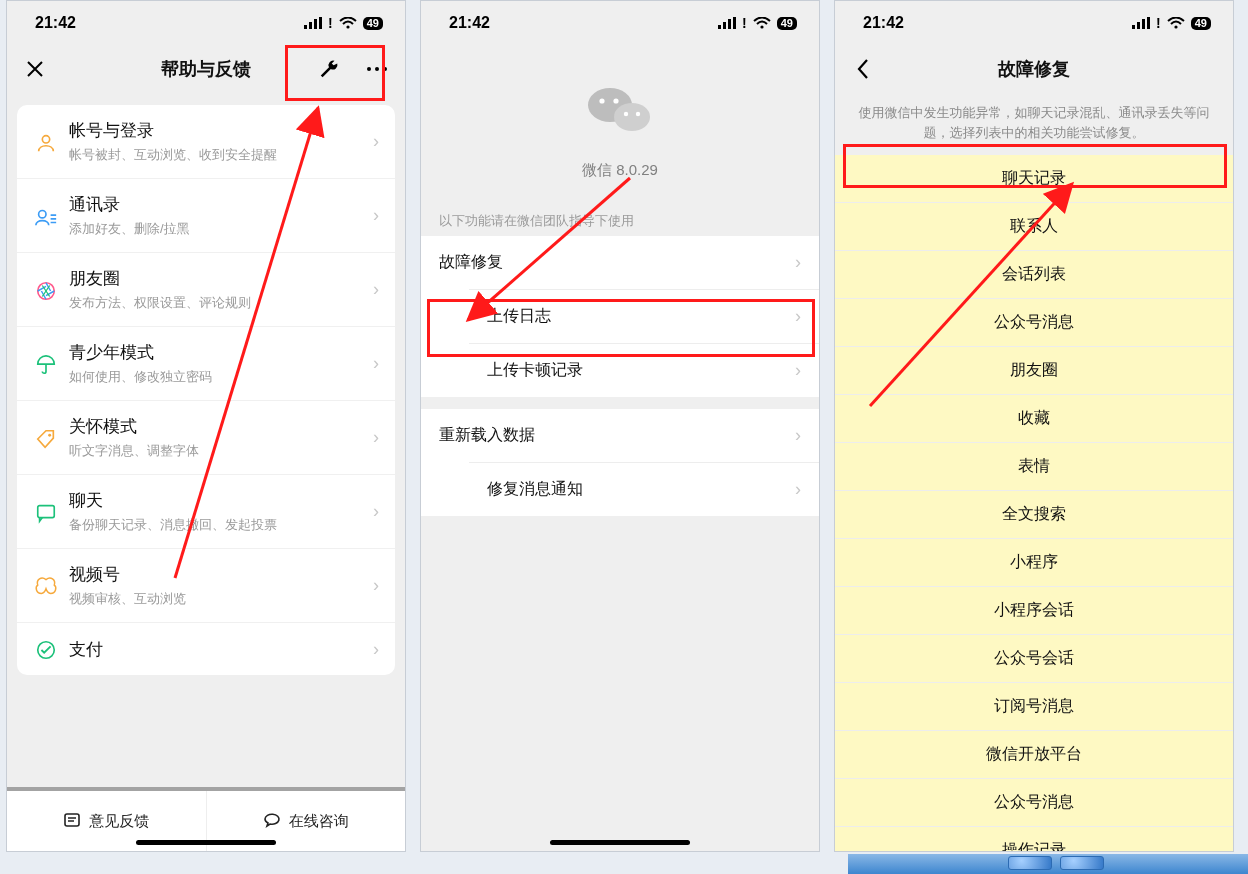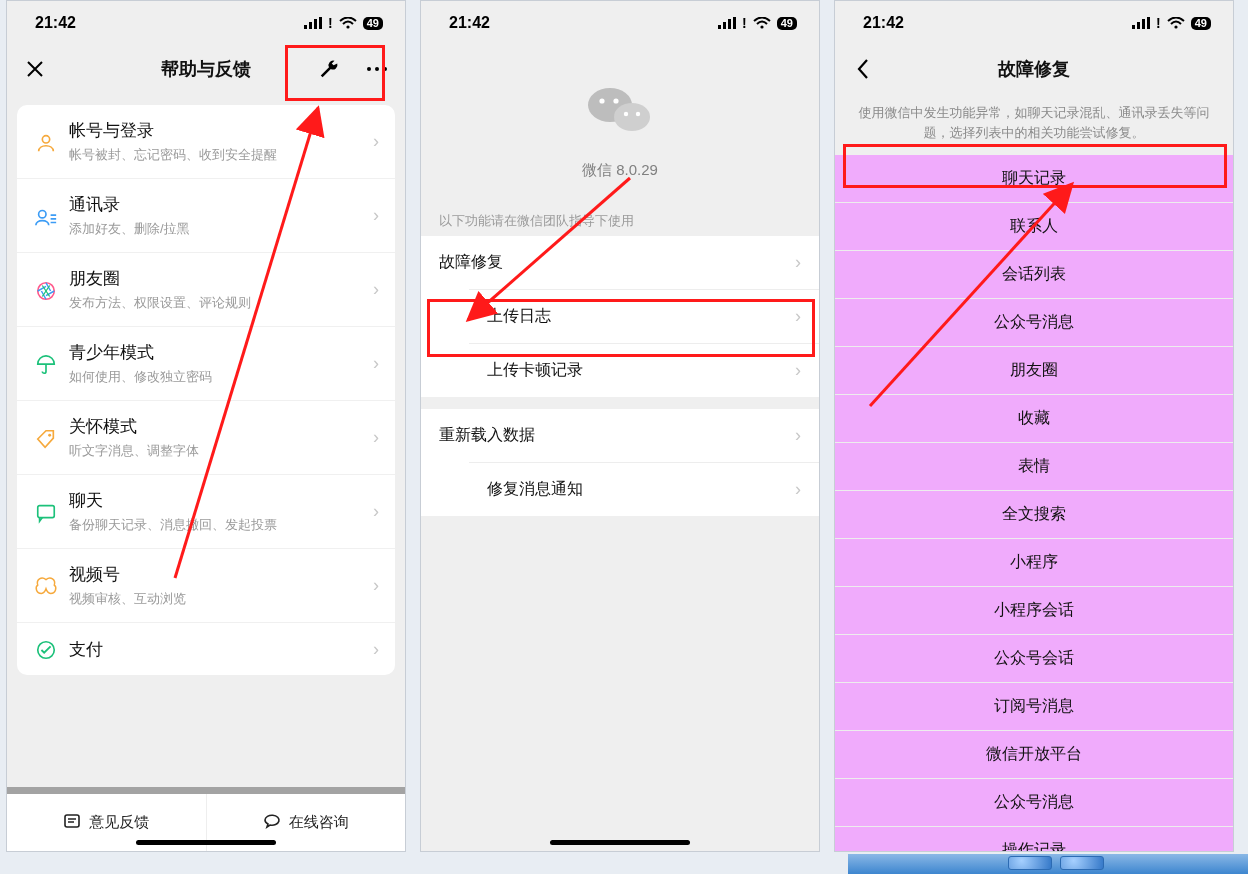--- a/index.html
+++ b/index.html
@@ -71,21 +71,21 @@
     position:relative;
   }
   .row1 + .row1 { border-top:1px solid #f0f0f0; }
   .row1 .icon { width:34px; display:flex; align-items:flex-start; justify-content:center; padding-top:2px;}
   .row1 .texts { flex:1; padding-left:6px;}
   .row1 .title { font-size:17px; color:#111; font-weight:500; }
   .row1 .sub { font-size:13px; color:#9a9a9a; margin-top:4px;}
   .row1 .chev { color:#c8c8c8; font-size:18px; padding:0 4px;}
   .bottom-bar {
     position:absolute; bottom:0; left:0; right:0; height:64px; background:#fff;
-    display:flex; border-top:7px solid #a3a3a3;justify-content:center;
+    display:flex; border-top:4px solid #a3a3a3;justify-content:center;
   }
   .bottom-bar .half {
     flex:1; display:flex; align-items:center; justify-content:center; gap:8px;
     font-size:15px; color:#222;
   }
   .bottom-bar .half:first-child { border-right:1px solid #eee;}
   .home-ind { position:absolute; bottom:6px; left:50%; transform:translateX(-50%);
     width:140px; height:5px; background:#000; border-radius:3px;}
   
   .p2-top { display:flex; flex-direction:column; align-items:center; padding:30px 0 18px;}
@@ -97,21 +97,21 @@
     display:flex; align-items:center; justify-content:space-between;
     padding:16px 18px; font-size:16px; color:#111; background:#fff;
   }
   .row2 + .row2 { border-top:1px solid #ededed;margin-left:48px;}
   .row2 .chev { color:#c8c8c8; font-size:18px;}
   .p2-gap { height:12px; background:#efefef;}
   
   .p3-desc { font-size:13px; color:#8a8a8a; padding:10px 18px 12px; line-height:1.55; background:#efefef;text-align:center;}
   .row3 {
     display:flex; align-items:center; justify-content:center;
-    padding:13px 0; font-size:16px; color:#111; background:#f0abfc;
+    padding:13px 0; font-size:16px; color:#111; background:#fef9c3;
     border-bottom:1px solid #ededed;
   }
   
   .taskstrip {
     position:absolute; left:848px; right:0; bottom:0; height:20px;
     background: linear-gradient(#8ab8e6, #3d86cf);
   }
   .taskstrip .btn {
     position:absolute; top:2px; width:44px; height:14px;
     background: radial-gradient(circle at 30% 30%, #a6d0ff, #3478c8);
@@ -174,21 +174,21 @@
       <div class="card" id="p1-card">
           <div class="row1">
             <div class="icon">
               <svg width="22" height="22" viewBox="0 0 24 24">
                 <circle cx="12" cy="8" r="4" fill="none" stroke="#f6a93c" stroke-width="1.8"></circle>
                 <path d="M4 21c0-4 4-6 8-6s8 2 8 6" fill="none" stroke="#f6a93c" stroke-width="1.8"></path>
               </svg>
             </div>
             <div class="texts">
               <div class="title">帐号与登录</div>
-              <div class="sub">帐号被封、忘记密码、收到安全提醒</div>
+              <div class="sub">帐号被封、互动浏览、收到安全提醒</div>
             </div>
             <div class="chev">›</div>
           </div>
           <div class="row1">
             <div class="icon">
               <svg width="24" height="22" viewBox="0 0 26 22">
                 <circle cx="9" cy="8" r="4" fill="none" stroke="#3c9cf5" stroke-width="1.8"></circle>
                 <path d="M2 20c0-3 3-5 7-5s7 2 7 5" fill="none" stroke="#3c9cf5" stroke-width="1.8"></path>
                 <path d="M18 9h6M18 13h6M18 17h6" stroke="#3c9cf5" stroke-width="1.8"></path>
               </svg>

